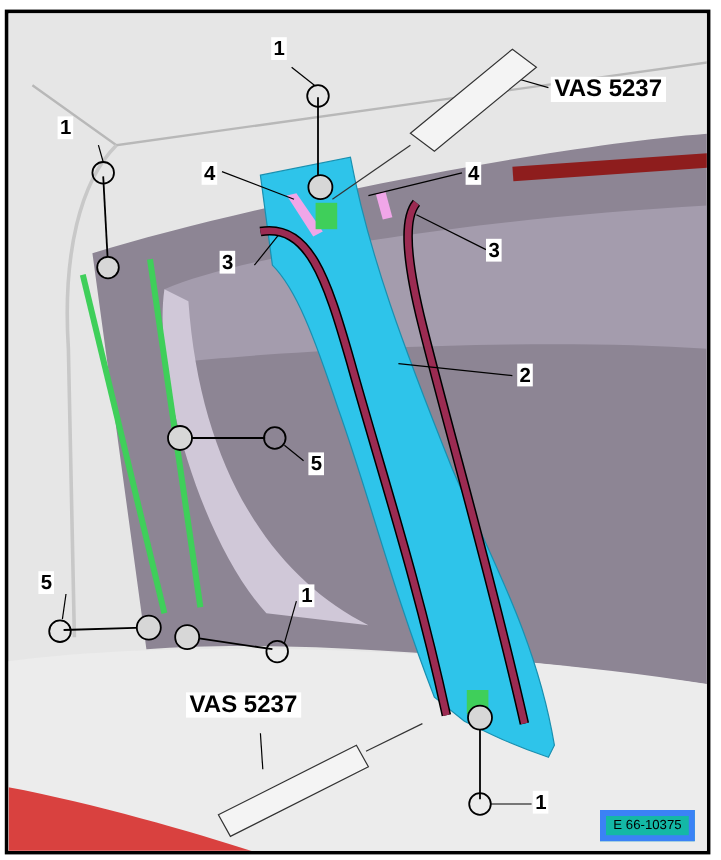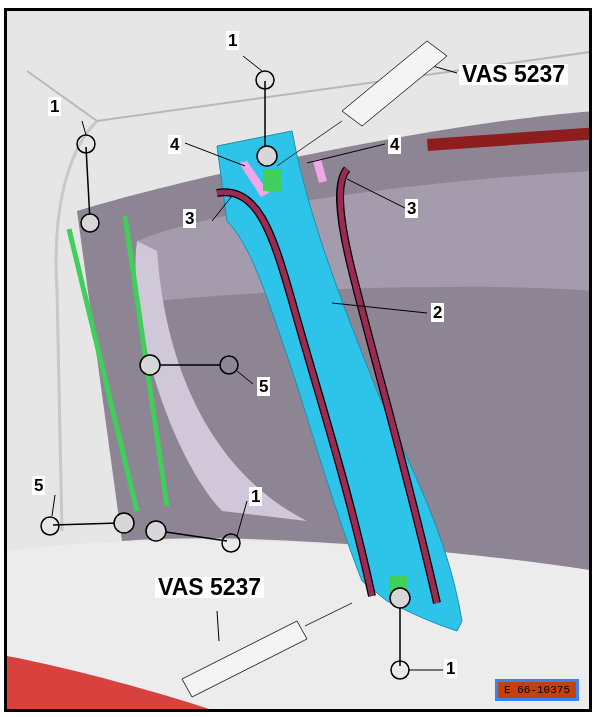--- a/index.html
+++ b/index.html
@@ -1,21 +1,21 @@
 <!DOCTYPE html>
 <html><head>
   <meta charset="utf-8">
   <style>
     html, body { margin: 0; padding: 0; background: #ffffff; }
     body { width: 601px; height: 717px; position: relative; overflow: hidden; font-family: "Liberation Sans", sans-serif; }
     #frame { position: absolute; left: 4px; top: 8px; width: 588px; height: 704px; border: 3px solid #000; box-sizing: border-box; overflow: hidden; background: #e9e9e9; }
     svg.art { position: absolute; left: 0; top: 0; }
     .label { position: absolute; background: #fff; color: #000; font-weight: bold; font-size: 17px; line-height: 19px; padding: 0 2px; font-family: "Liberation Sans", sans-serif; }
-    .label.tool { font-size: 23px; padding: 1px 3px; }
-    .figref { position: absolute; right: 10px; bottom: 8px; border: 3px solid #3b82f6; background: #c2410c; font-size: 11px; padding: 2px 6px; font-family: Liberation Mono, monospace; }
+    .label.tool { font-size: 20px; padding: 1px 3px; }
+    .figref { position: absolute; right: 10px; bottom: 8px; border: 5px solid #3b82f6; background: #14b8a6; font-size: 11px; padding: 2px 6px; font-family: Liberation Sans, sans-serif; }
   </style>
 </head>
 <body>
 
 <div id="frame">
   <svg class="art" width="588" height="704" viewBox="0 0 588 704">
 
     <rect x="0" y="0" width="588" height="704" fill="#e6e6e6"></rect>
 
     <path d="M20 60 L90 110 L590 40" stroke="#b8b8b8" stroke-width="2" fill="none"></path>

